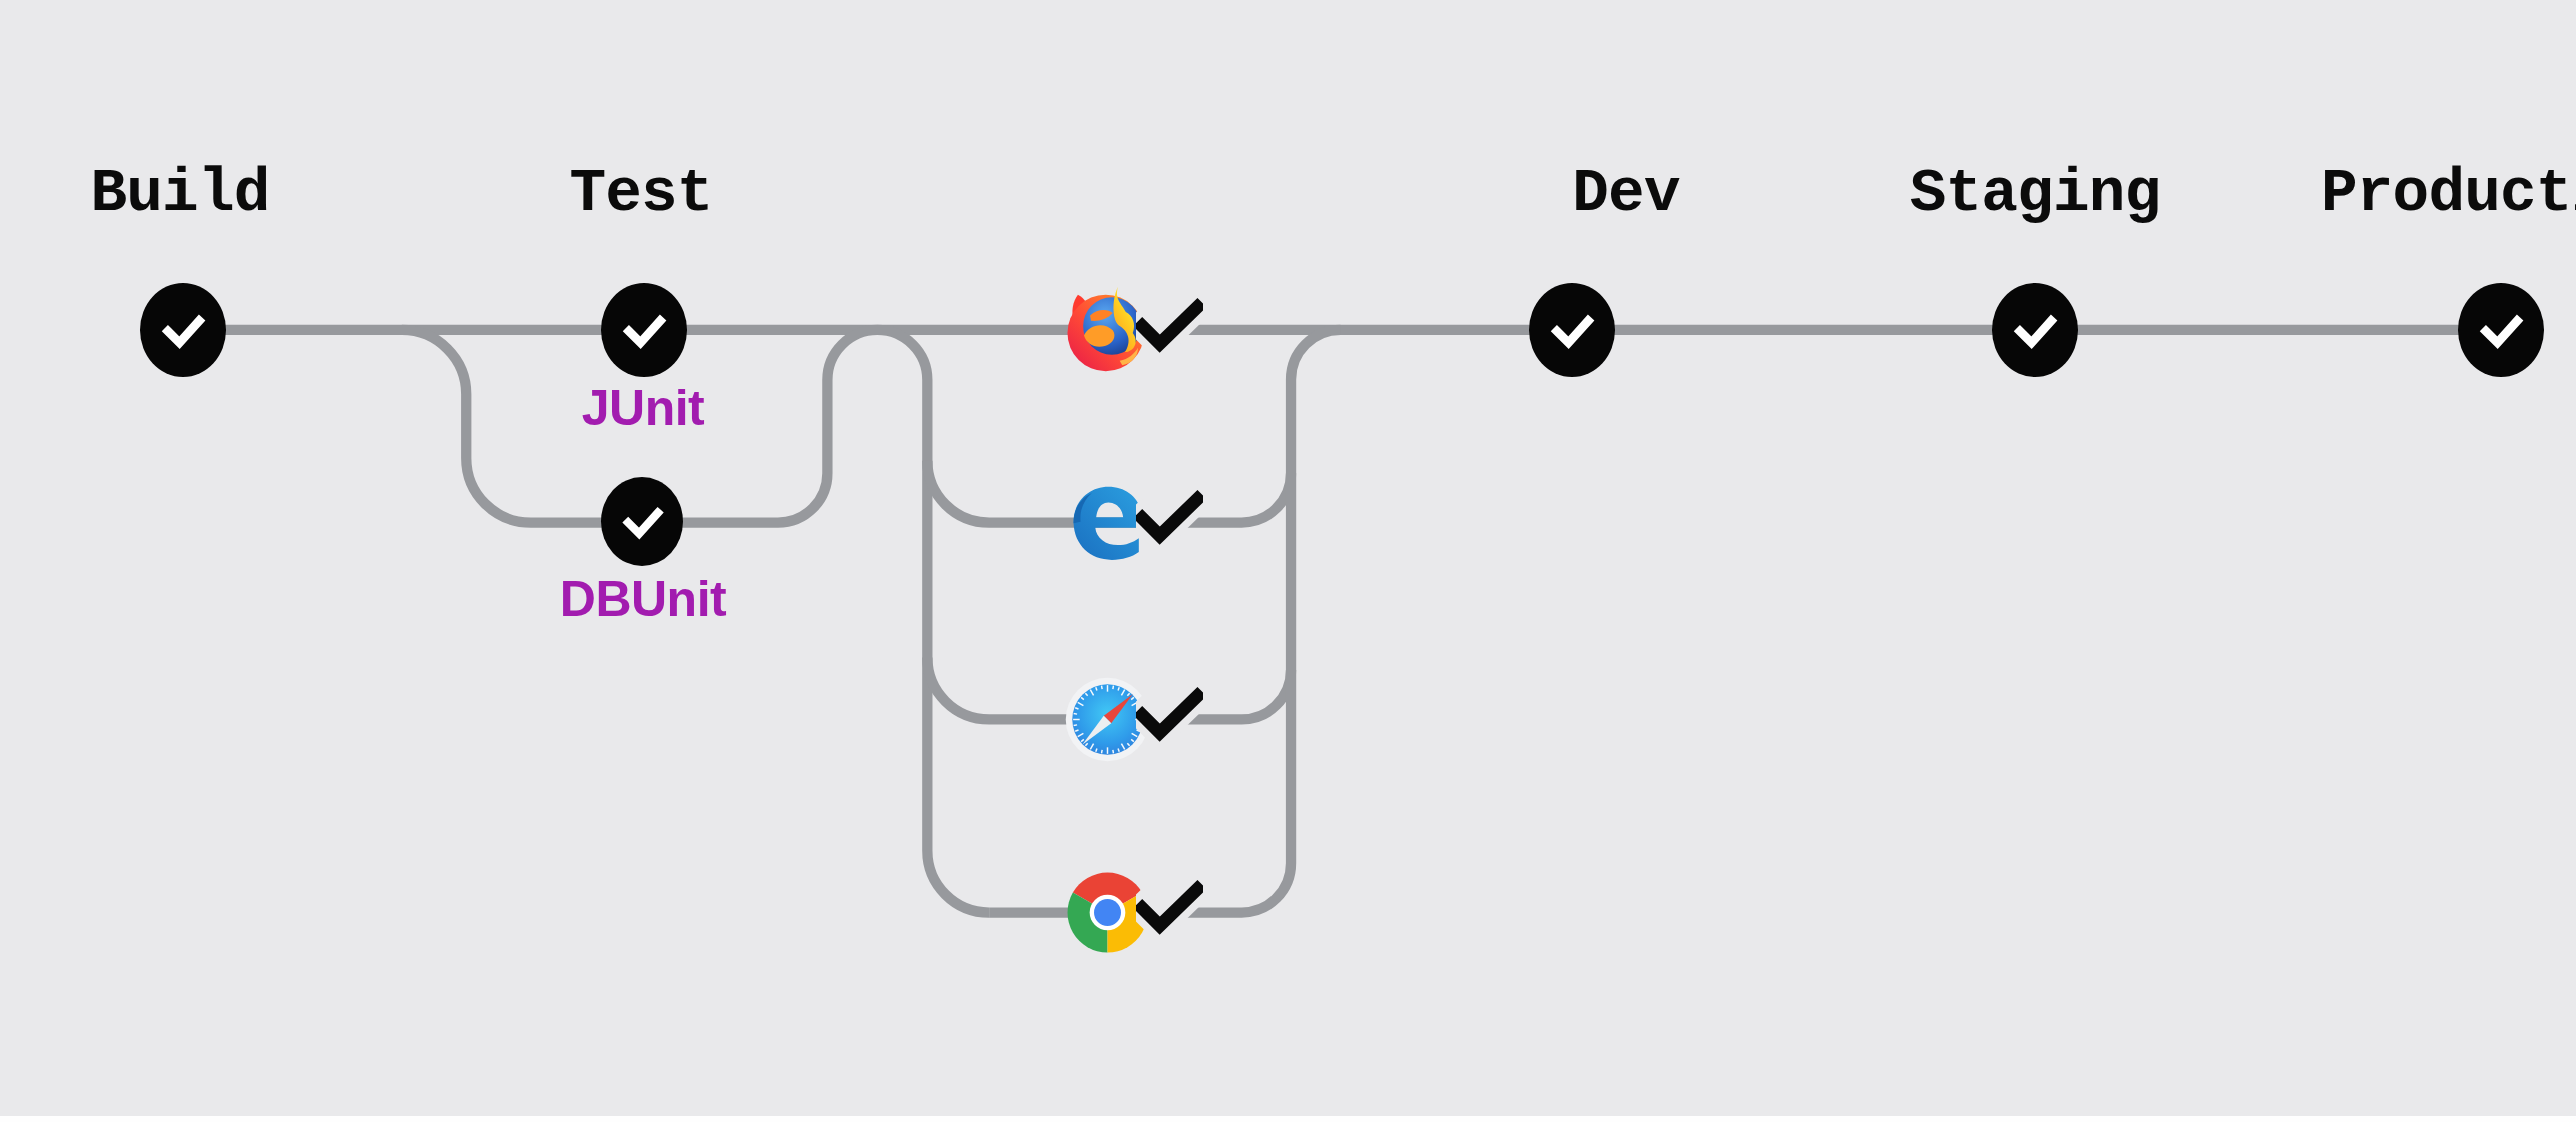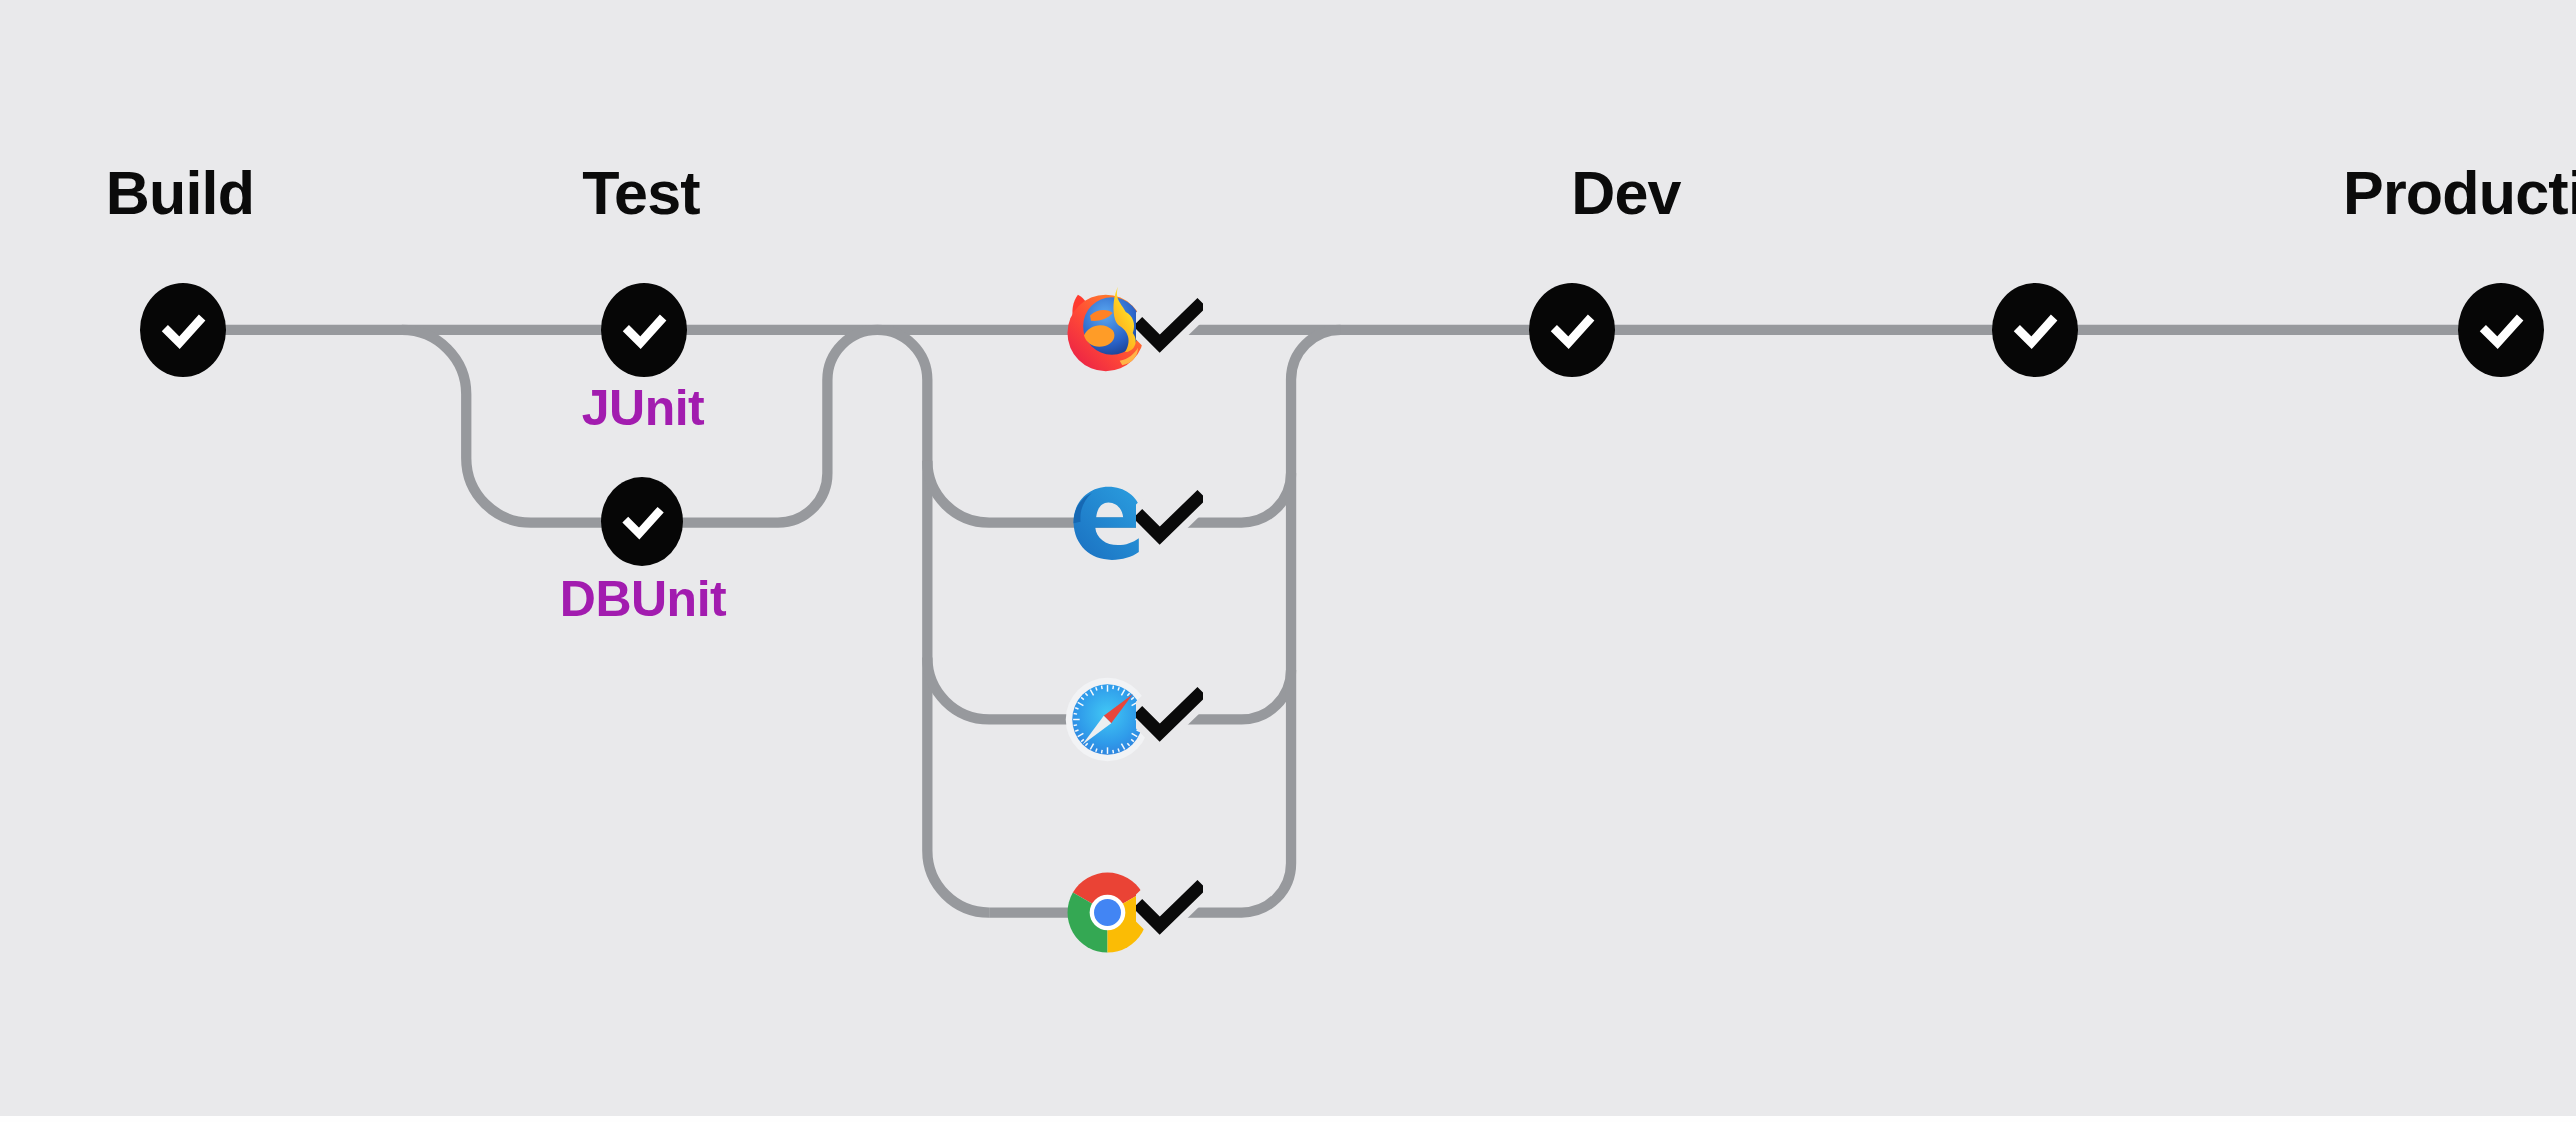--- a/index.html
+++ b/index.html
@@ -2,21 +2,21 @@
 <html style="font-size:8.2px"><head>
 <meta charset="utf-8">
 <style>
   html,body{margin:0;padding:0;}
   body{background:#e9e9eb;font-family:"Liberation Sans", sans-serif;}
   .canvas{position:relative;width:2765px;height:1123px;background:#e9e9eb;overflow:hidden;}
   .rails{position:absolute;left:0;top:0;z-index:1;}
   .stage-label{
     position:absolute;transform:translateX(-50%);
     font-size:61px;font-weight:700;color:#0b0b0b;letter-spacing:-0.8px;
-    white-space:nowrap;line-height:1;z-index:2;
+    white-space:nowrap;line-height:1;z-index:2;font-family:Liberation Mono, monospace;
   }
   .job-label{
     position:absolute;transform:translateX(-50%);
     font-size:50px;font-weight:700;color:#a21caf;letter-spacing:-0.5px;
     white-space:nowrap;line-height:1;z-index:2;
   }
   .node{
     position:absolute;background:#060606;border-radius:50%;
     display:flex;align-items:center;justify-content:center;z-index:4;
   }
@@ -38,20 +38,21 @@
                L 1800 1651 A 120 120 0 0 0 1920 1771"></path>
       <path d="M 1800 894 A 120 120 0 0 0 1920 1014 L 2410 1014 A 96 96 0 0 0 2506 918"></path>
       <path d="M 1800 1276 A 120 120 0 0 0 1920 1396 L 2410 1396 A 96 96 0 0 0 2506 1300"></path>
       <path d="M 1920 1771 L 2410 1771 A 96 96 0 0 0 2506 1675 L 2506 736 A 96 96 0 0 1 2602 640"></path>
     </g>
   </svg>
 
   <div class="stage-label" style="left:180px;top:163px">Build</div>
   <div class="stage-label" style="left:641px;top:163px">Test</div>
   <div class="stage-label" style="left:1626px;top:163px">Dev</div>
+  <div class="stage-label" style="left:2035px;top:163px">Staging</div>
   <div class="stage-label" style="left:2500px;top:163px">Production</div>
 
   <div class="job-label" style="left:643px;top:383px">JUnit</div>
   <div class="job-label" style="left:643px;top:574px">DBUnit</div>
 
   <div class="node" style="left:140px;top:283px;width:86px;height:94px">
     <svg width="58" height="58" viewBox="0 0 100 100">
         <polyline points="24,52 44,72 78,34" fill="none" stroke="#ffffff" stroke-width="15" stroke-linecap="square" stroke-linejoin="miter"></polyline>
       </svg>
   </div>

